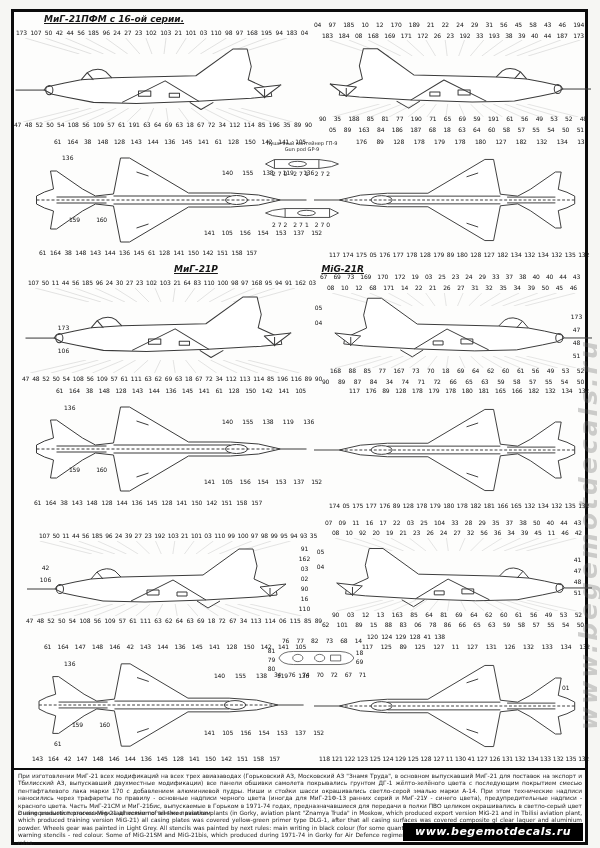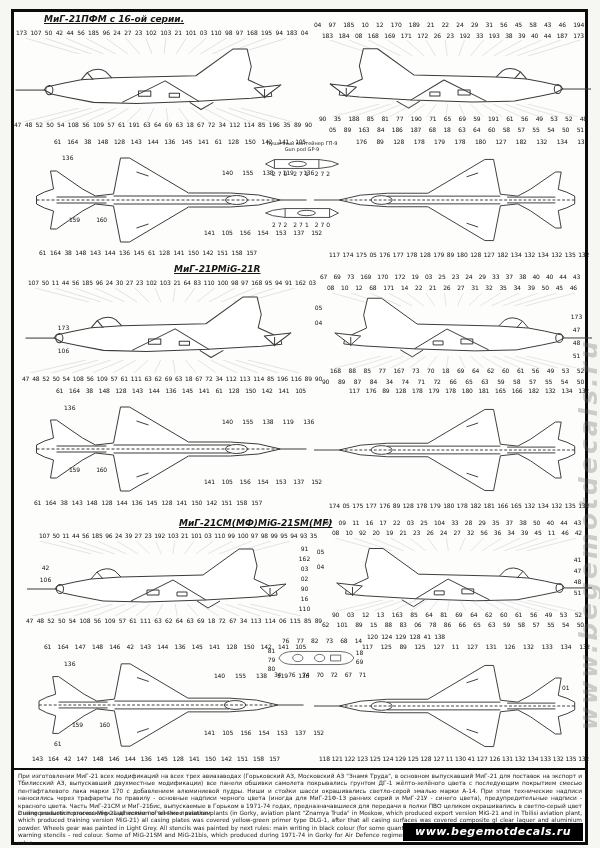--- a/index.html
+++ b/index.html
@@ -3,21 +3,21 @@
 <meta charset="utf-8">
 <style>
   html,body{margin:0;padding:0;background:#e8e8e6;}
   .page{position:relative;width:600px;height:848px;background:#f6f6f3;overflow:hidden;
         font-family:"DejaVu Sans",sans-serif;color:#161616;}
   .frame{position:absolute;left:11px;top:9px;right:12px;bottom:3px;border:3px solid #0c0c0c;background:#fdfdfc;}
   .watermark{position:absolute;right:-3px;top:130px;height:600px;writing-mode:vertical-rl;
              transform:rotate(180deg);font-size:25px;font-weight:bold;font-style:italic;
              color:#6a6a6a;opacity:.30;letter-spacing:3px;white-space:nowrap;z-index:5;}
   .section{position:absolute;left:14px;width:572px;height:250px;}
-  .hdr{position:absolute;display:flex;font-style:italic;font-weight:bold;
+  .hdr{position:absolute;display:flex;justify-content:space-between;font-style:italic;font-weight:bold;
        font-size:9px;line-height:10px;}
   .hdr span{text-decoration:underline;white-space:nowrap;}
   .num-row{position:absolute;font-size:6px;line-height:6.5px;color:#111;
            text-align:justify;text-align-last:justify;letter-spacing:-.2px;}
   .v-stack{position:absolute;font-size:6px;width:15px;text-align:center;color:#111;}
   .lbl{position:absolute;font-size:6px;color:#111;white-space:nowrap;}
   .draw{position:absolute;}
   .draw svg{display:block;width:100%;height:100%;}
   .fan{position:absolute;opacity:.7;}
   .pod-box{position:absolute;width:100px;text-align:center;}
@@ -223,24 +223,20 @@
     <div class="num-row" style="top:124px;left:335px;width:240px;">117 176 89 128 178 179 178 180 181 165 166 182 132 134 132</div>
     <div class="draw" style="left:300px;top:135px;width:280px;height:102px;">
       <svg viewBox="0 0 290 100">
           <use href="#plan" transform="translate(290,0) scale(-1,1)"></use>
         </svg>
     </div>
     <div class="num-row" style="top:239px;left:315px;width:260px;">174 05 175 177 176 89 128 178 179 180 178 182 181 166 165 132 134 132 135 132</div>
   </div>
 
   <div class="section" style="top:516px;height:250px;">
-    <div class="hdr" style="top:2px;left:165px;width:235px;">
-      <span>МиГ-21СМ(МФ)</span>
-      <span>MiG-21SM(MF)</span>
-    </div>
 
     <div class="num-row" style="top:17px;left:25px;width:278px;">107 50 11 44 56 185 96 24 39 27 23 192 103 21 101 03 110 99 100 97 98 99 95 94 93 35</div>
     <div class="v-stack" style="top:46px;left:24px;line-height:12px;">42 106</div>
     <div class="v-stack" style="top:28px;left:283px;line-height:10px;">91 162 03 02 90 16 110</div>
     <div class="num-row" style="top:4px;left:311px;width:256px;">07 09 11 16 17 22 03 25 104 33 28 29 35 37 38 50 40 44 43</div>
     <div class="num-row" style="top:14px;left:318px;width:250px;">08 10 92 20 19 21 23 26 24 27 32 56 36 34 39 45 11 46 42</div>
     <div class="v-stack" style="top:28px;left:299px;line-height:15px;">05 04</div>
     <div class="v-stack" style="top:38px;left:556px;line-height:11px;">41 47 48 51</div>
 
     <svg class="fan" viewBox="0 0 280 40" preserveAspectRatio="none" style="left:20px;top:25px;width:270px;height:13px;">

